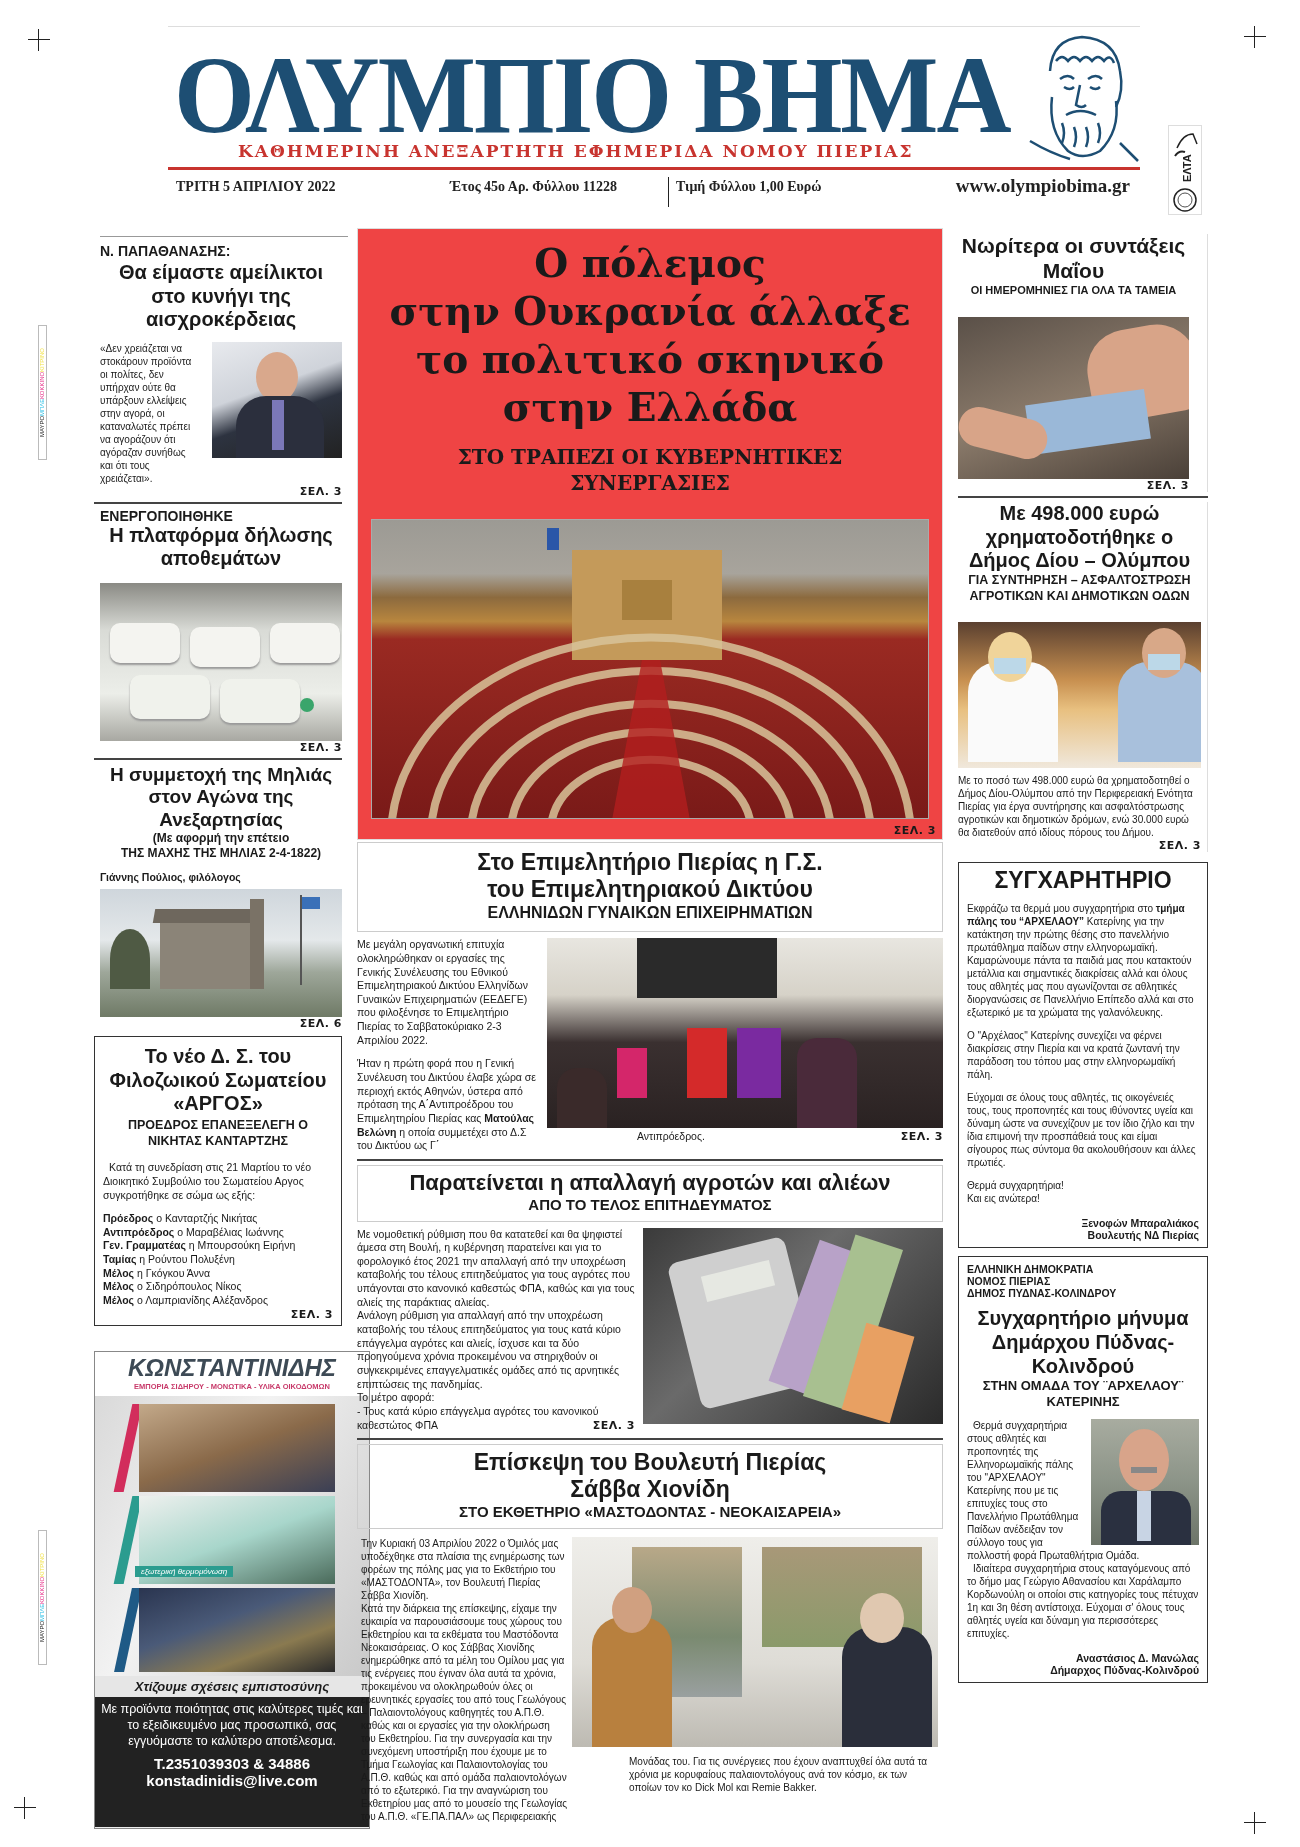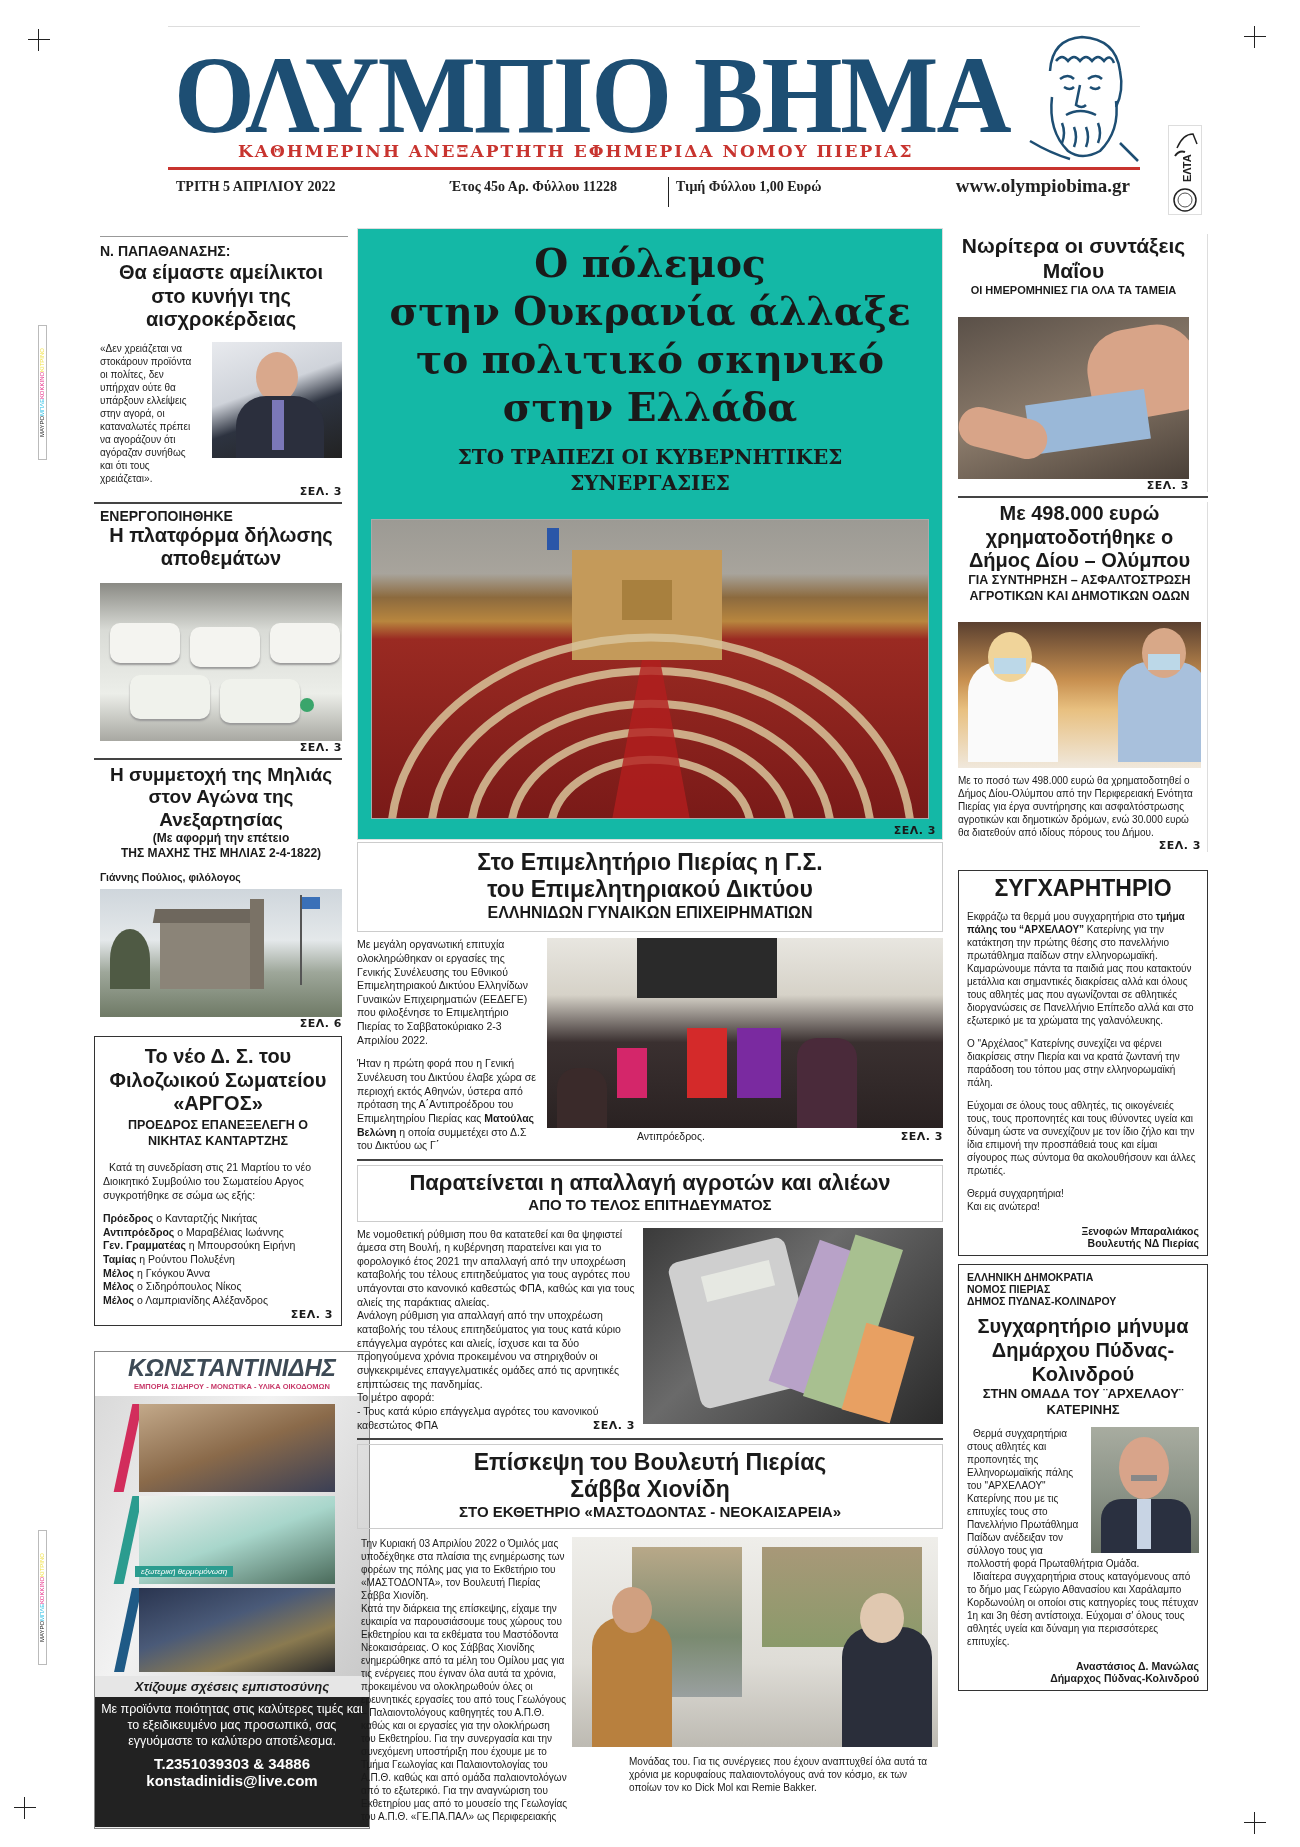--- a/index.html
+++ b/index.html
@@ -39,21 +39,21 @@
   .sub { font-weight: bold; text-align: center; text-transform: uppercase; line-height: 1.25; }
   .body { font-size: 10.5px; line-height: 1.3; }
   .sel { font-family: "DejaVu Sans", sans-serif; font-weight: 900; font-size: 11px; text-align: right; letter-spacing: 0.5px; }
   .rule { height: 2px; background: #444; margin: 4px 0; }
   .thin { height: 1px; background: #999; }
 
   .photo { position: relative; overflow: hidden; }
 
   .box { border: 1.5px solid #333; padding: 6px 8px; }
 
-  .hero { position: absolute; left: 357px; top: 228px; width: 586px; height: 612px; background: #14b8a6; border: 1px solid #ddd; }
+  .hero { position: absolute; left: 357px; top: 228px; width: 586px; height: 612px; background: #ef4444; border: 1px solid #ddd; }
   .hero-title { position: absolute; left: 0; right: 0; top: 10px; text-align: center; font-family: "DejaVu Serif", serif; font-weight: bold;
     font-size: 39px; line-height: 48px; color: #1a1a1a; }
   .hero-sub { position: absolute; left: 0; right: 0; top: 215px; text-align: center; font-family: "DejaVu Serif", serif; font-weight: bold; font-size: 20px; line-height: 26px; }
   .parliament { position: absolute; left: 13px; top: 290px; width: 558px; height: 300px; border: 1px solid #aaa; }
 
   .ad { position: absolute; left: 94px; top: 1351px; width: 276px; height: 478px; border: 1px solid #888; overflow: hidden; background: #eee; }
 </style>
 </head>
 <body>
 
@@ -322,21 +322,21 @@
       <div style="position:absolute;left:30px;top:10px;width:44px;height:50px;border-radius:50%;background:#f0d49a"></div>
       <div style="position:absolute;left:36px;top:36px;width:32px;height:16px;background:#bcd8e8"></div>
       <div style="position:absolute;left:160px;top:40px;width:90px;height:100px;background:#a8c0dc;border-radius:30px 30px 0 0"></div>
       <div style="position:absolute;left:184px;top:6px;width:44px;height:50px;border-radius:50%;background:#d8a888"></div>
       <div style="position:absolute;left:190px;top:32px;width:32px;height:16px;background:#bcd8e8"></div>
     </div>
     <p class="body" style="margin-top:6px;font-size:10px">Με το ποσό των 498.000 ευρώ θα χρηματοδοτηθεί ο Δήμος Δίου-Ολύμπου από την Περιφερειακή Ενότητα Πιερίας για έργα συντήρησης και ασφαλτόστρωσης αγροτικών και δημοτικών δρόμων, ενώ 30.000 ευρώ θα διατεθούν από ιδίους πόρους του Δήμου.</p>
     <div class="sel">ΣΕΛ. 3</div>
   </article>
 
-  <article class="box" style="margin-top:18px;padding:4px 8px 6px">
+  <article class="box" style="margin-top:10px;padding:4px 8px 6px">
     <h2 style="text-align:center;font-size:23px;font-weight:bold">ΣΥΓΧΑΡΗΤΗΡΙΟ</h2>
     <p class="body" style="margin-top:8px;font-size:10px"><span>Εκφράζω τα θερμά μου συγχαρητήρια στο </span><b>τμήμα πάλης του “ΑΡΧΕΛΑΟΥ”</b><span> Κατερίνης για την κατάκτηση την πρώτης θέσης στο πανελλήνιο πρωτάθλημα παίδων στην ελληνορωμαϊκή. Καμαρώνουμε πάντα τα παιδιά μας που κατακτούν μετάλλια και σημαντικές διακρίσεις αλλά και όλους τους αθλητές μας που αγωνίζονται σε αθλητικές διοργανώσεις σε Πανελλήνιο Επίπεδο αλλά και στο εξωτερικό με τα χρώματα της γαλανόλευκης.</span></p>
     <p class="body" style="margin-top:10px;font-size:10px">Ο "Αρχέλαος" Κατερίνης συνεχίζει να φέρνει διακρίσεις στην Πιερία και να κρατά ζωντανή την παράδοση του τόπου μας στην ελληνορωμαϊκή πάλη.</p>
     <p class="body" style="margin-top:10px;font-size:10px">Εύχομαι σε όλους τους αθλητές, τις οικογένειές τους, τους προπονητές και τους ιθύνοντες υγεία και δύναμη ώστε να συνεχίζουν με τον ίδιο ζήλο και την ίδια επιμονή την προσπάθειά τους και είμαι σίγουρος πως σύντομα θα ακολουθήσουν και άλλες πρωτιές.</p>
     <p class="body" style="margin-top:10px;font-size:10px">Θερμά συγχαρητήρια!</p>
     <p class="body" style="font-size:10px">Και εις ανώτερα!</p>
     <div style="text-align:right;font-weight:bold;font-size:10.5px;margin-top:12px">Ξενοφών Μπαραλιάκος</div>
     <div style="text-align:right;font-weight:bold;font-size:10.5px">Βουλευτής ΝΔ Πιερίας</div>
   </article>
 

